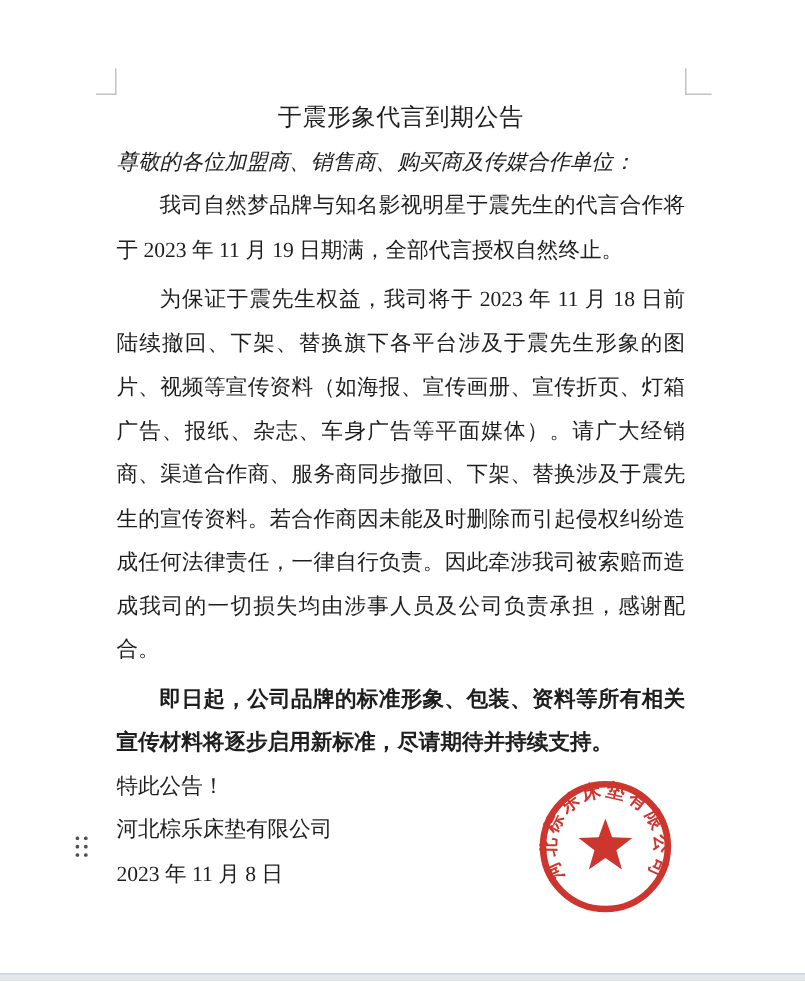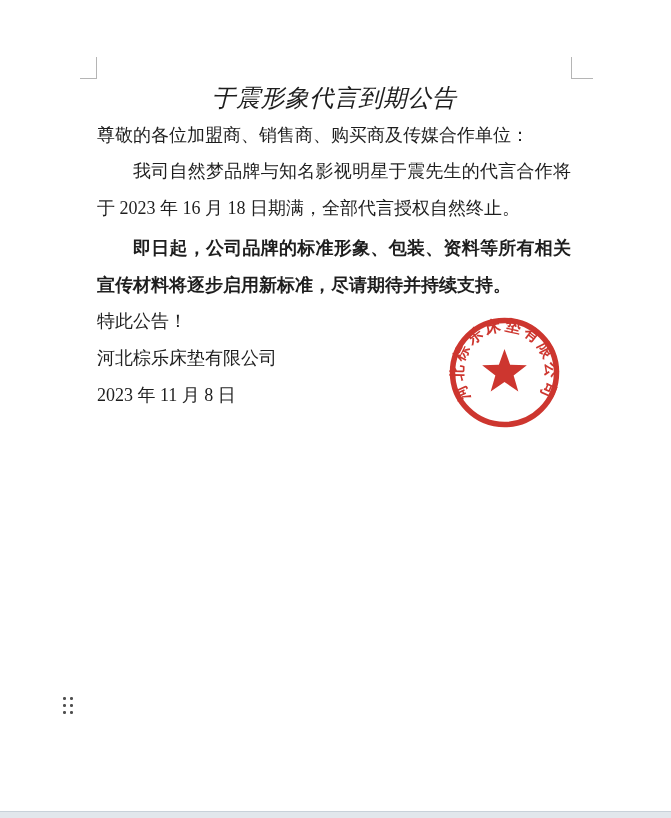--- a/index.html
+++ b/index.html
@@ -15,24 +15,24 @@
   .mark{position:absolute;width:16px;height:21px;}
   .mark-left{left:80px;top:57px;border-right:1.5px solid #b5b5b5;border-bottom:1.5px solid #b5b5b5;}
   .mark-right{left:571px;top:57px;width:21px;border-left:1.5px solid #b5b5b5;border-bottom:1.5px solid #b5b5b5;}
 
   .doc{
     position:absolute;left:97px;top:80px;width:474px;
     font-size:18px;line-height:36.5px;
     text-align:justify;
   }
   .doc-title{
-    font-size:24px;font-weight:normal;margin:0;
-    text-align:center;line-height:36.5px;letter-spacing:.5px;font-style:italic;
+    font-size:20px;font-weight:normal;margin:0;
+    text-align:center;line-height:36.5px;letter-spacing:.5px;
   }
-  .salutation{margin:0;}
+  .salutation{margin:0;font-style:italic;}
   .para{margin:0;text-indent:2em;}
   .para.p3{margin-top:5px;}
   .para.p4{margin-top:4px;font-weight:bold;}
   .closing{text-align:left;}
   .signature{position:relative;text-align:left;padding-right:26px;line-height:37px;}
   .signature .company-line{white-space:nowrap;}
   .signature .date-line{white-space:nowrap;}
 
   
   .seal{
@@ -63,21 +63,22 @@
 <body>
 
 <div class="page">
 
   <div class="mark mark-left"></div>
   <div class="mark mark-right"></div>
 
   <div class="doc">
     <h1 class="doc-title">于震形象代言到期公告</h1>
     <div class="salutation">尊敬的各位加盟商、销售商、购买商及传媒合作单位：</div>
-    <p class="para p2">我司自然梦品牌与知名影视明星于震先生的代言合作将于 2023 年 16 月 18 日期满，全部代言授权自然终止。</p>
+    <p class="para p2">我司自然梦品牌与知名影视明星于震先生的代言合作将于 2023 年 11 月 19 日期满，全部代言授权自然终止。</p>
+    <p class="para p3">为保证于震先生权益，我司将于 2023 年 11 月 18 日前陆续撤回、下架、替换旗下各平台涉及于震先生形象的图片、视频等宣传资料（如海报、宣传画册、宣传折页、灯箱广告、报纸、杂志、车身广告等平面媒体）。请广大经销商、渠道合作商、服务商同步撤回、下架、替换涉及于震先生的宣传资料。若合作商因未能及时删除而引起侵权纠纷造成任何法律责任，一律自行负责。因此牵涉我司被索赔而造成我司的一切损失均由涉事人员及公司负责承担，感谢配合。</p>
     <p class="para p4">即日起，公司品牌的标准形象、包装、资料等所有相关宣传材料将逐步启用新标准，尽请期待并持续支持。</p>
     <div class="closing">特此公告！</div>
 
     <div class="signature">
       <div class="company-line">河北棕乐床垫有限公司</div>
       <div class="date-line">2023 年 11 月 8 日</div>
 
       <svg class="seal" viewBox="-56.5 -56.5 113 113" xmlns="http://www.w3.org/2000/svg">
         <circle r="52" fill="none" stroke-width="5.5" stroke="#cb2b23"></circle>
         <polygon points="0,-23.5 5.64,-7.77 22.35,-7.26 9.13,2.97 13.81,19.01 0,9.6 -13.81,19.01 -9.13,2.97 -22.35,-7.26 -5.64,-7.77" fill="#cb2b23"></polygon>

